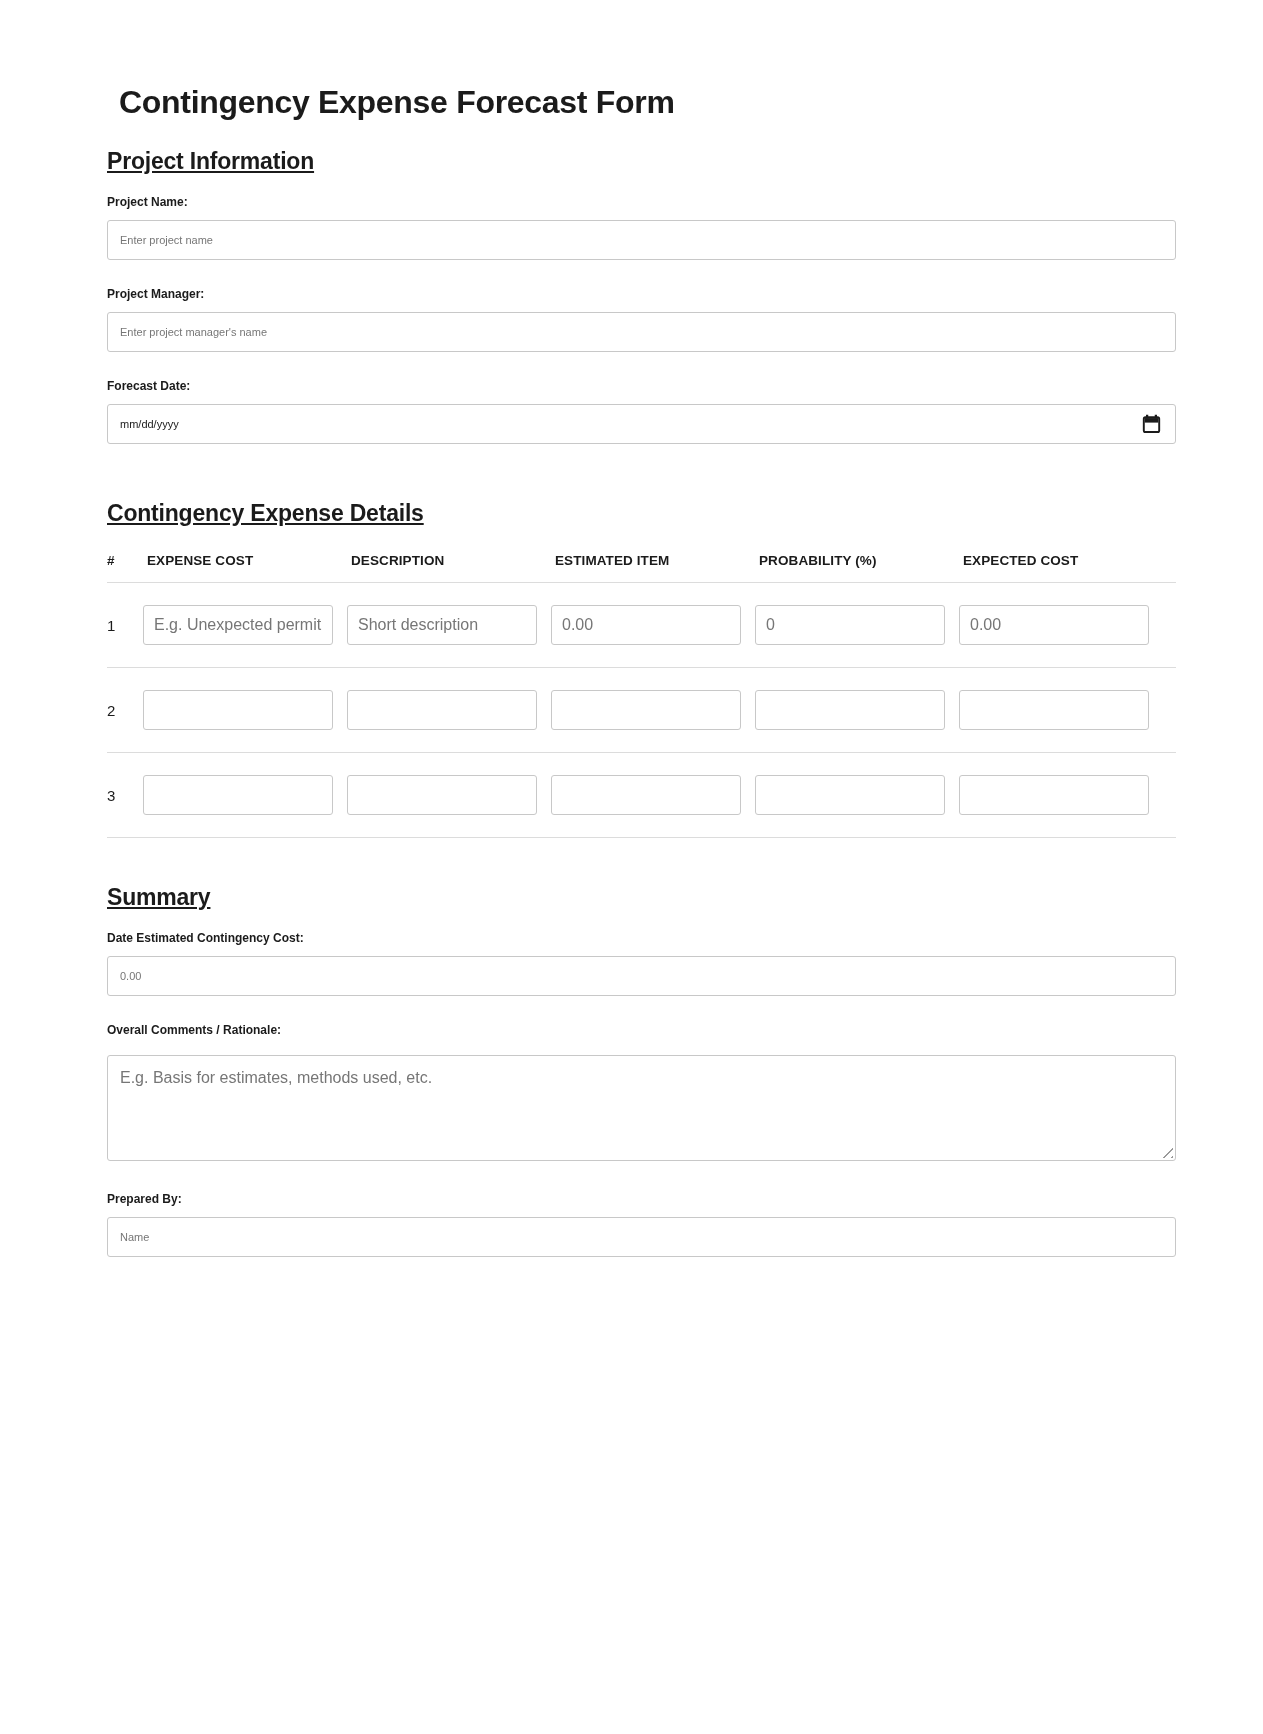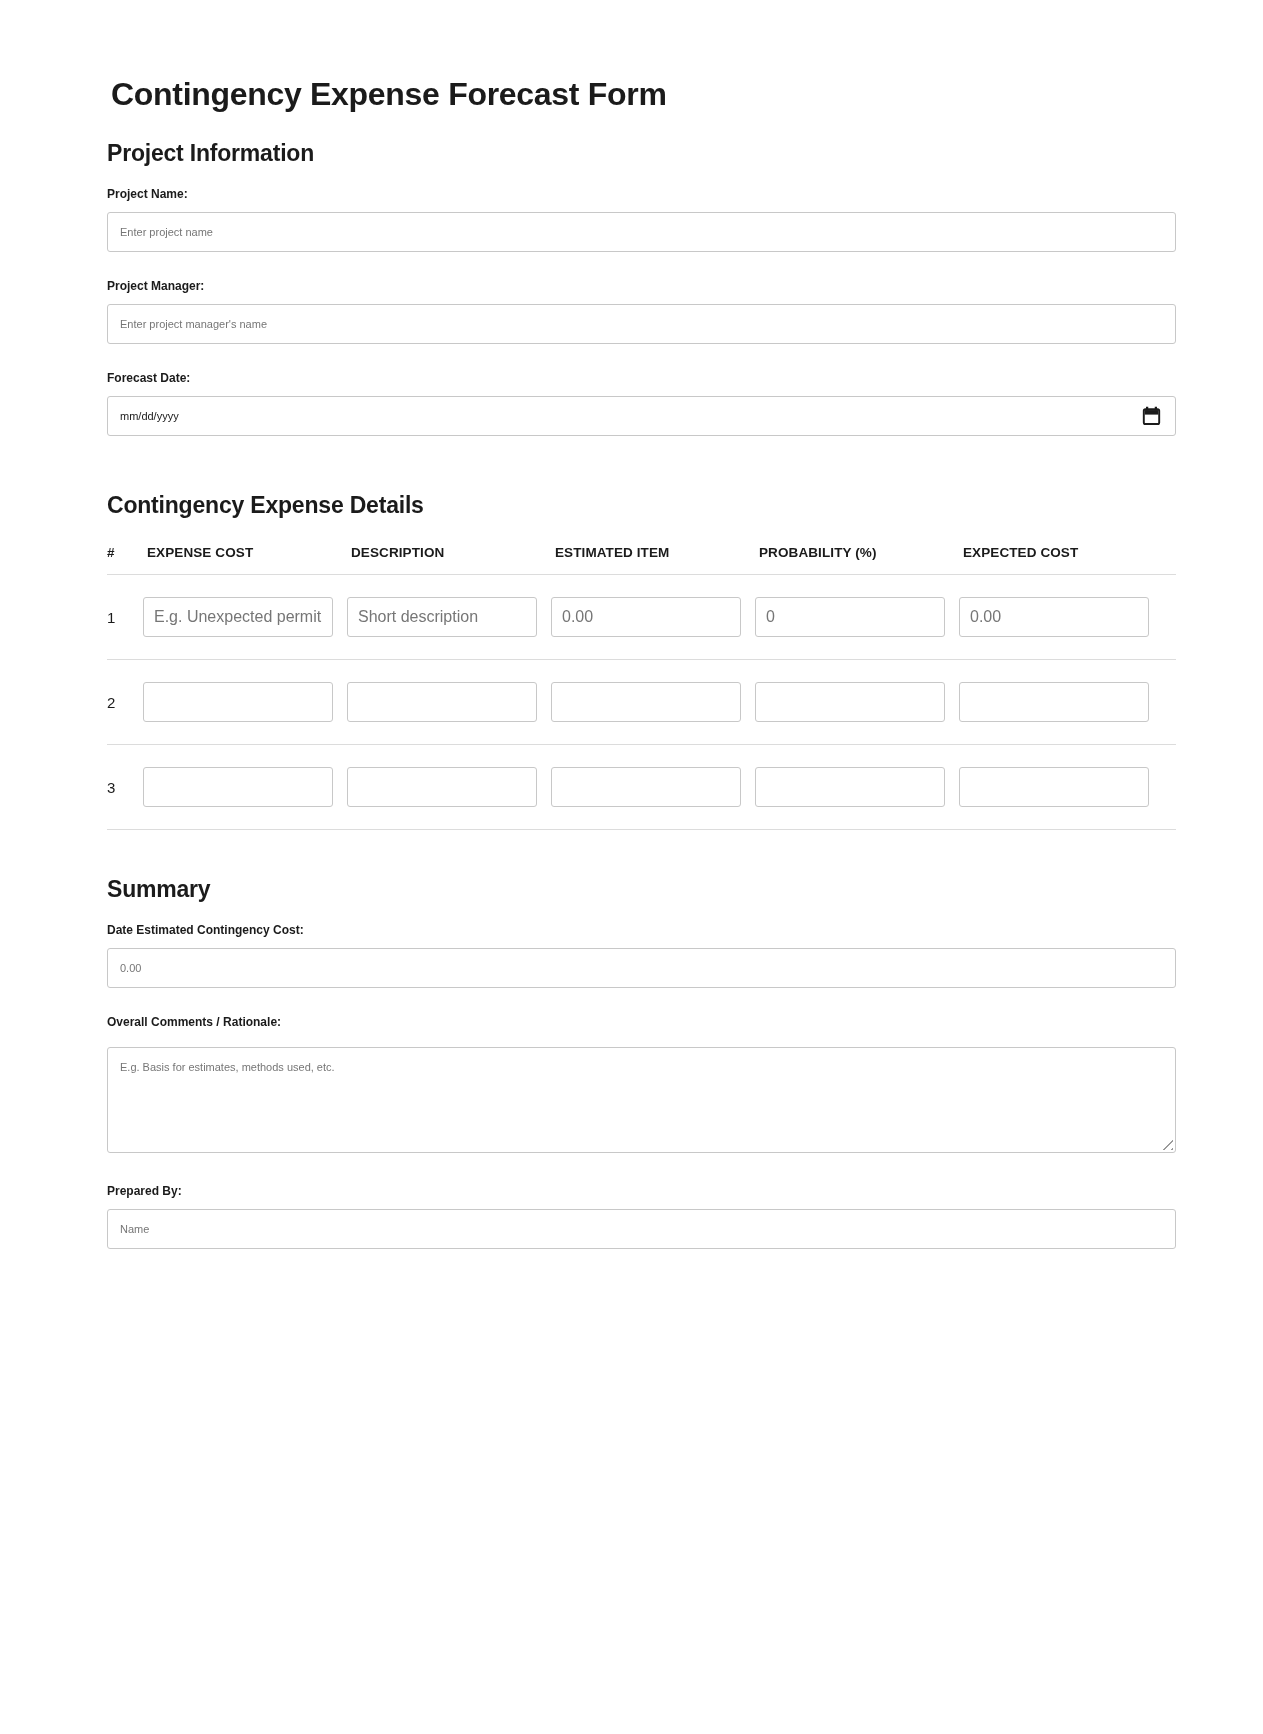--- a/index.html
+++ b/index.html
@@ -9,31 +9,32 @@
     height: 1734px;
     background: #ffffff;
     font-family: "Liberation Sans", sans-serif;
     color: #1b1b1b;
   }
   .container {
     margin-left: 107px;
     width: 1069px;
   }
   h1.page-title {
-    margin: 4px;
+    margin: 12px;
     padding-top: 72px;
     font-size: 32px;
     font-weight: 700;
     letter-spacing: -0.3px;
   }
   h2.section-heading {
     margin: 0;
     font-size: 23px;
     font-weight: 700;
     letter-spacing: -0.2px;
+    text-decoration: underline;
   }
   #h2-project { margin-top: 27px; }
   #h2-details { margin-top: 56px; }
   #h2-summary { margin-top: 46px; }
 
   .field { margin-top: 27px; }
   .field-label {
     display: block;
     font-size: 12px;
     font-weight: 700;
@@ -105,21 +106,21 @@
   
   .textarea-wrap { position: relative; }
   textarea.comments {
     display: block;
     width: 100%;
     height: 106px;
     border: 1px solid #c8c8c8;
     border-radius: 3px;
     padding: 13px 12px;
     font-family: "Liberation Sans", sans-serif;
-    font-size: 11px;
+    font-size: 16px;
     color: #1b1b1b;
     resize: none;
     outline: none;
     margin-top: 18px;
   }
   .resize-handle {
     position: absolute;
     right: 3px;
     bottom: 3px;
     width: 11px;

